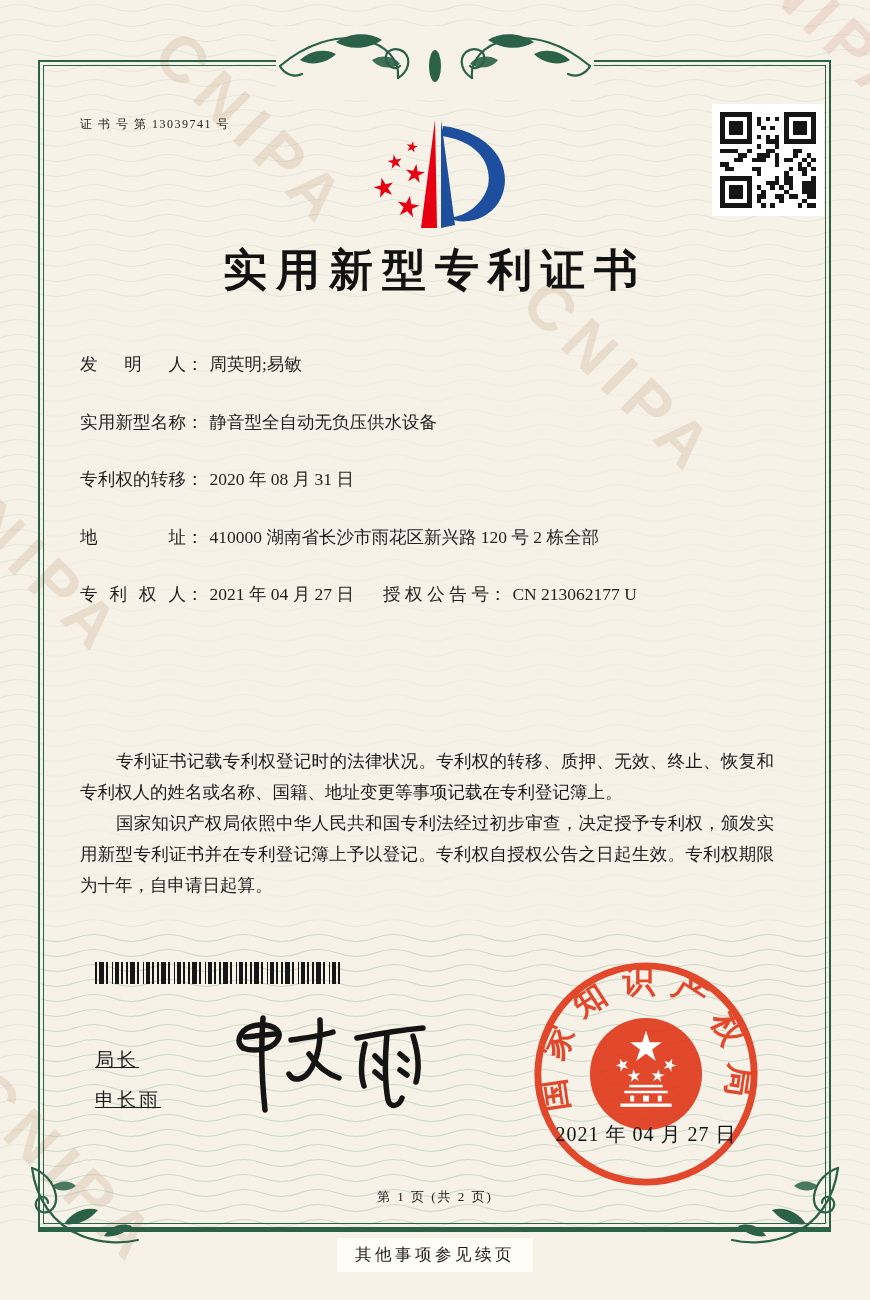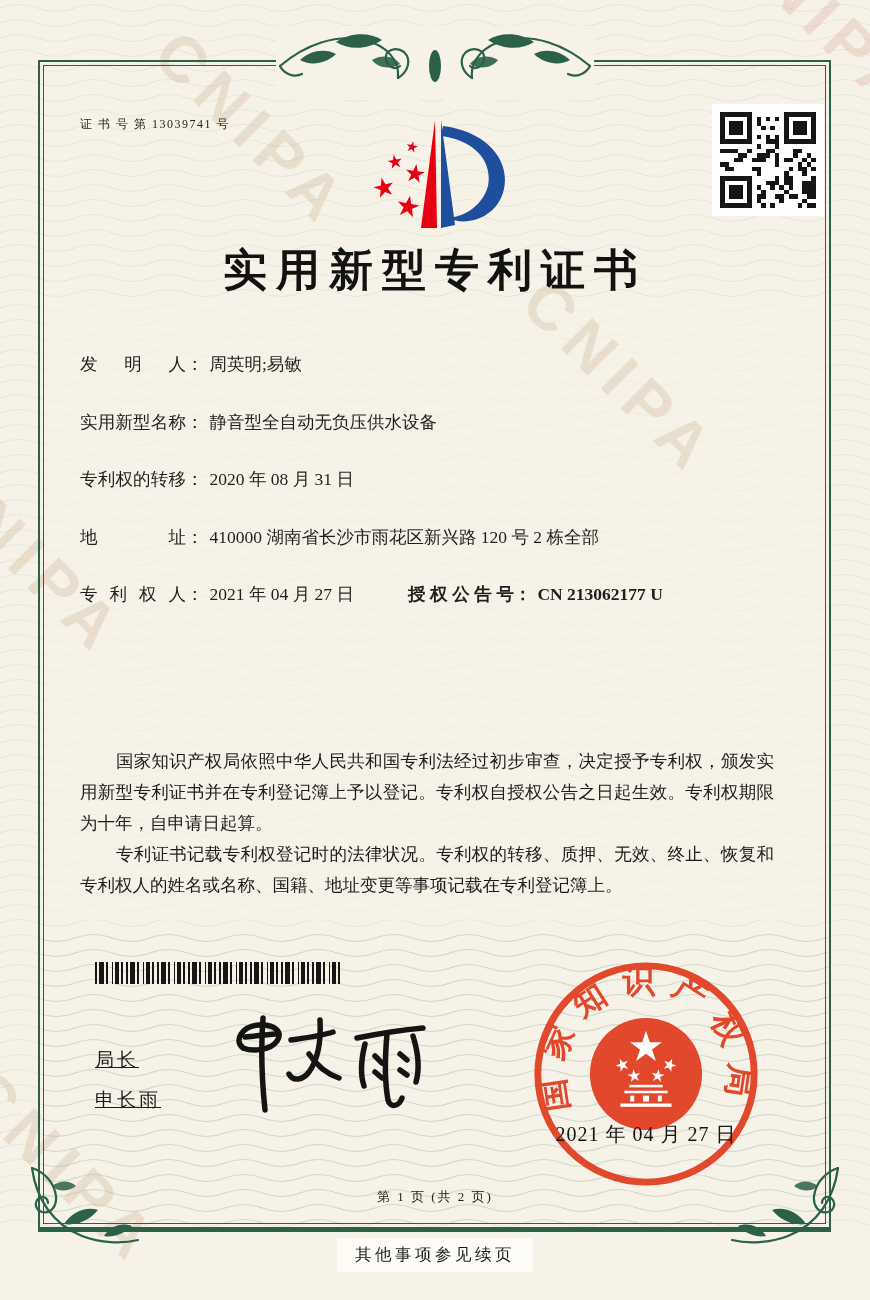--- a/index.html
+++ b/index.html
@@ -35,21 +35,21 @@
   .cert-number{position:absolute; left:80px; top:116px; font-size:12px; letter-spacing:1.5px;}
   .qr-box{position:absolute; left:712px; top:104px; width:112px; height:112px;
     background:#fff; padding:0; display:flex; align-items:center; justify-content:center;}
   .logo{position:absolute; left:50%; top:106px; transform:translateX(-50%);}
   .doc-title{position:absolute; left:0; top:241px; width:100%; text-align:center;
     font-size:44px; font-weight:bold; letter-spacing:9px; color:#121212;}
   .fields{position:absolute; left:80px; top:352px; width:700px; font-size:17.5px;}
   .field-row{margin-bottom:33.5px; line-height:24px; white-space:nowrap;}
   .lbl{display:inline-block; width:106px; text-align:justify; text-align-last:justify; vertical-align:baseline;}
   .colon{display:inline-block; margin-right:6px;}
-  .pair2{margin-left:54px;font-weight:bold;}
+  .pair2{margin-left:29px;}
   .pair2 .lbl{width:106px;}
   .paras{position:absolute; left:80px; top:746px; width:694px; font-size:17.5px;
     line-height:31px; text-align:justify; color:#1c1c1c;}
   .paras p{margin:0; text-indent:2.05em;}
   .barcode{position:absolute; left:95px; top:962px; width:247px; height:22px;
     background:repeating-linear-gradient(90deg,
       #161616 0 2px, transparent 2px 4px,
       #161616 4px 9px, transparent 9px 11px,
       #161616 11px 13px, transparent 13px 17px,
       #161616 17px 18px, transparent 18px 20px,
@@ -279,22 +279,22 @@
       </div>
       <div class="field-row">
         <span class="lbl">地址</span><span class="colon">：</span><span class="val">410000 湖南省长沙市雨花区新兴路 120 号 2 栋全部</span>
       </div>
       <div class="field-row">
         <span class="lbl">专利权人</span><span class="colon">：</span><span class="val">2021 年 04 月 27 日</span><span class="pair2"><span class="lbl">授权公告号</span><span class="colon">：</span><span class="val">CN 213062177 U</span></span>
       </div>
     </div>
 
     <div class="paras">
+      <p>专利证书记载专利权登记时的法律状况。专利权的转移、质押、无效、终止、恢复和专利权人的姓名或名称、国籍、地址变更等事项记载在专利登记簿上。</p>
       <p>国家知识产权局依照中华人民共和国专利法经过初步审查，决定授予专利权，颁发实用新型专利证书并在专利登记簿上予以登记。专利权自授权公告之日起生效。专利权期限为十年，自申请日起算。</p>
-      <p>专利证书记载专利权登记时的法律状况。专利权的转移、质押、无效、终止、恢复和专利权人的姓名或名称、国籍、地址变更等事项记载在专利登记簿上。</p>
     </div>
 
     <div class="barcode"></div>
 
     <div class="signer">
       <div>局长</div>
       <div>申长雨</div>
     </div>
 
     <svg class="signature" width="250" height="105" viewBox="0 0 250 105" aria-hidden="true">

